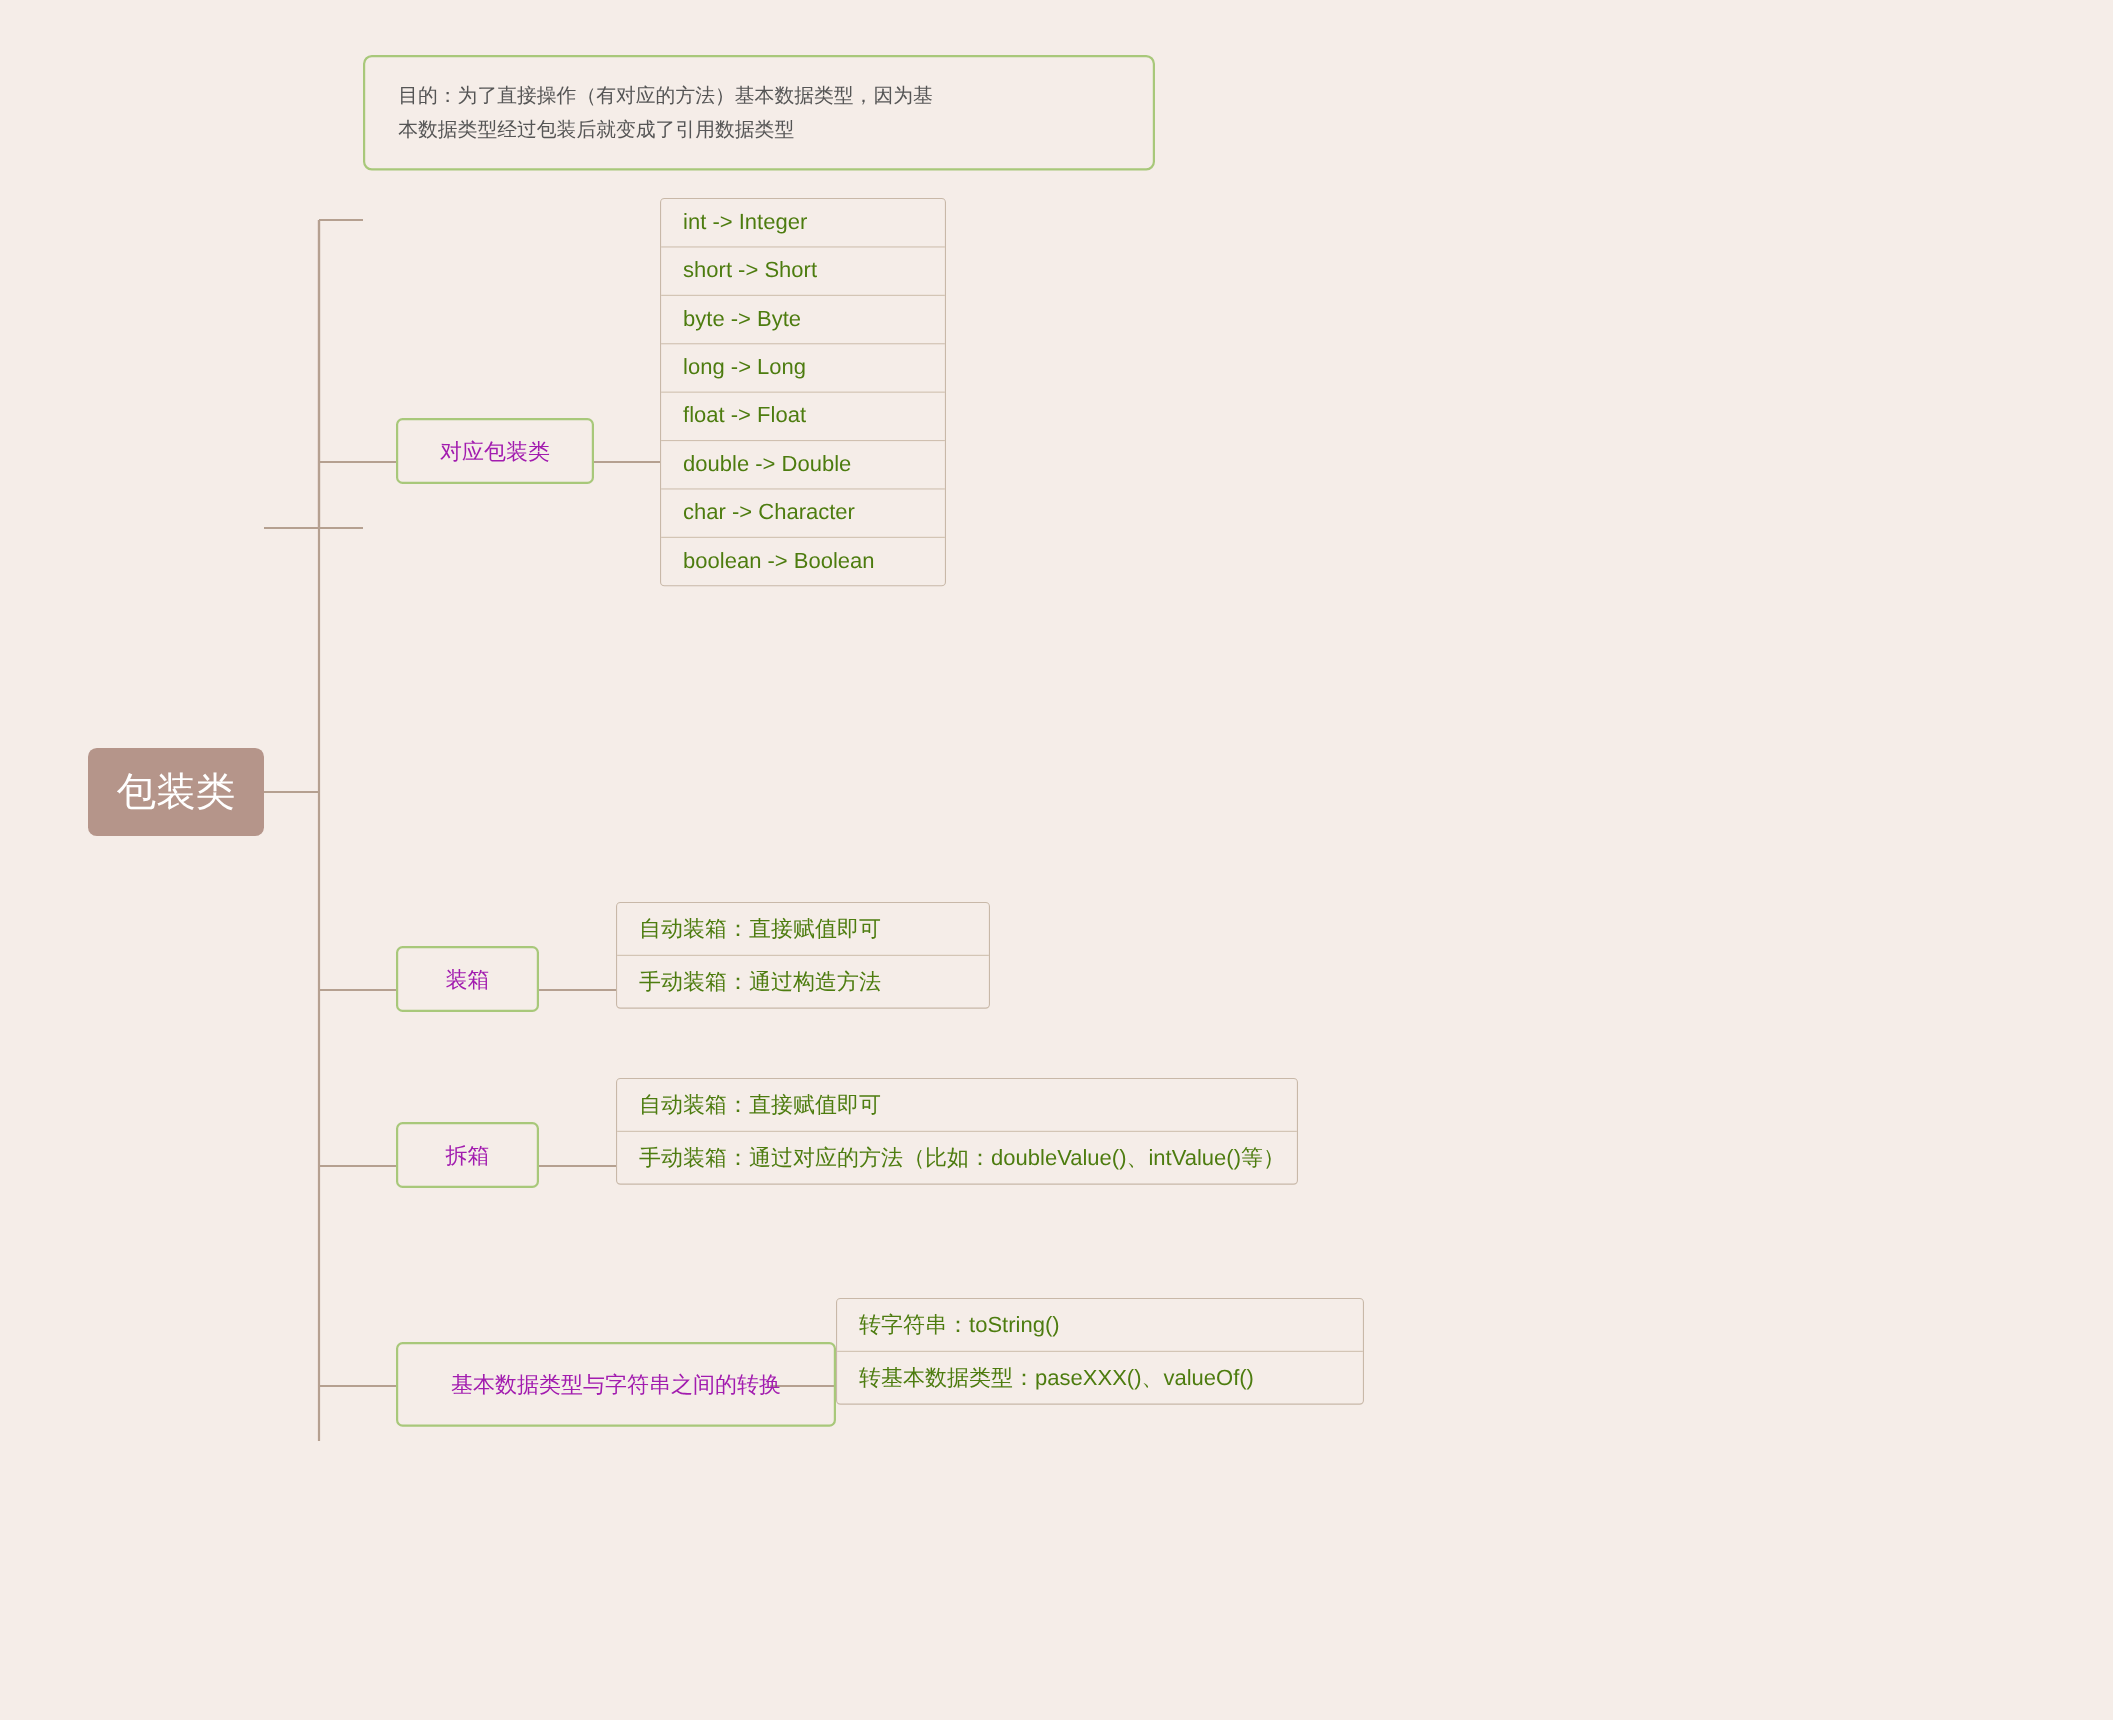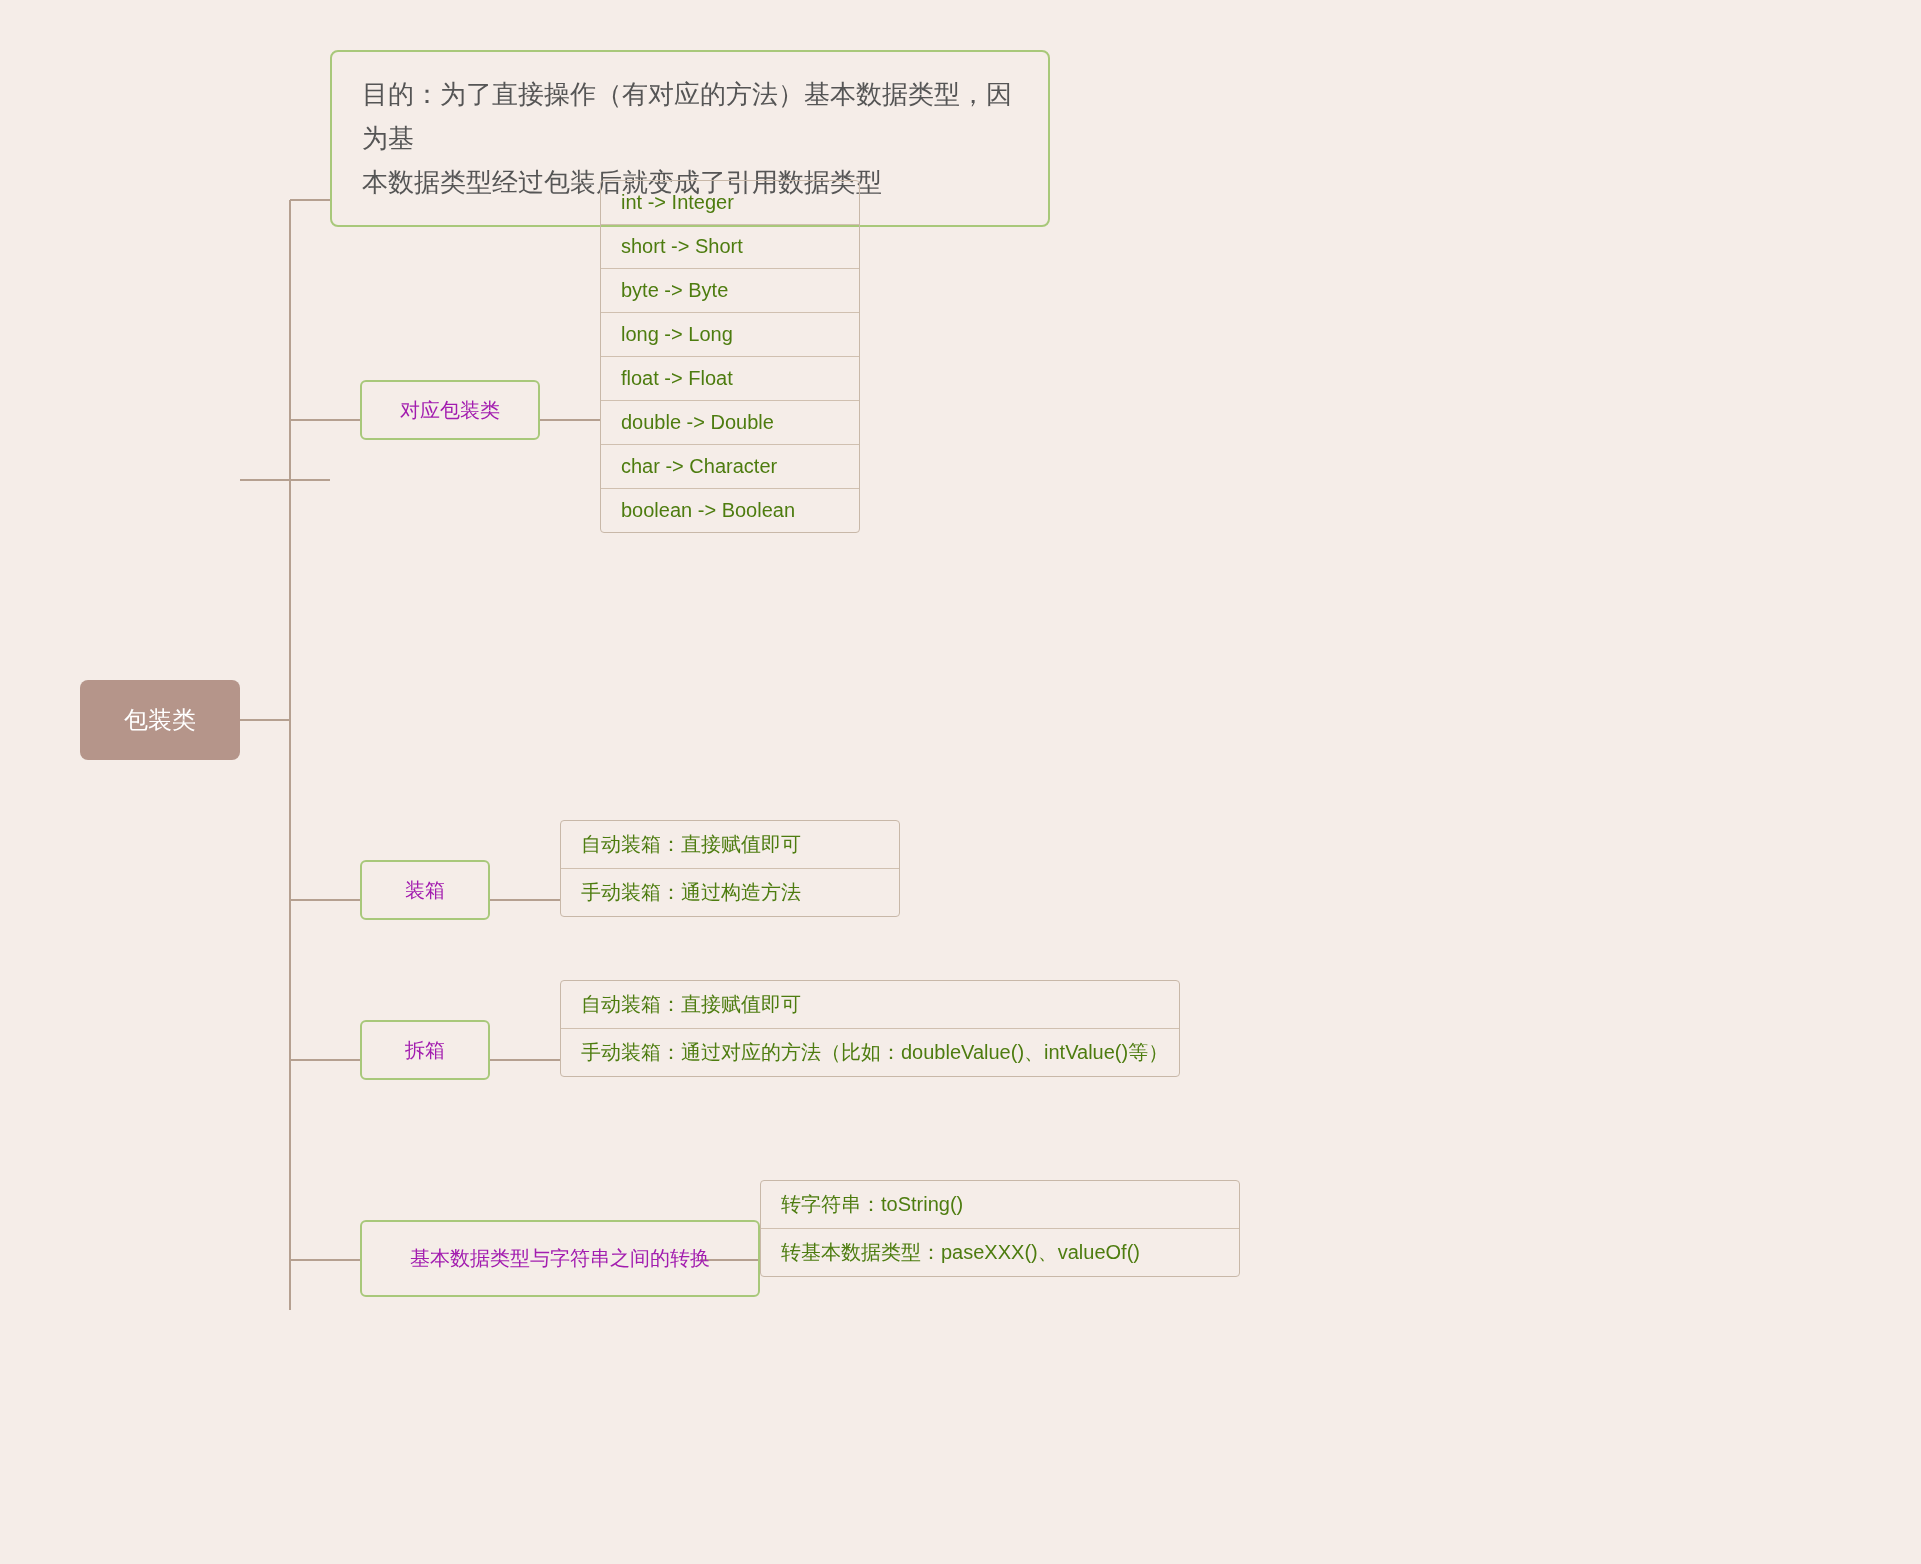--- a/index.html
+++ b/index.html
@@ -25,21 +25,21 @@
       position: absolute;
       left: 80px;
       top: 680px;
       width: 160px;
       height: 80px;
       background-color: #b5958a;
       border-radius: 8px;
       display: flex;
       align-items: center;
       justify-content: center;
-      font-size: 24px;
+      font-size: 36px;
       color: #fff;
       font-weight: 500;
     }
 
     
     .node-branch {
       position: absolute;
       border: 2px solid #a8c87a;
       border-radius: 6px;
       background: transparent;
@@ -50,21 +50,21 @@
       color: #a21caf;
       padding: 10px 20px;
     }
 
     
     .node-desc {
       position: absolute;
       border: 2px solid #a8c87a;
       border-radius: 8px;
       background: transparent;
-      font-size: 26px;
+      font-size: 18px;
       color: #555;
       padding: 20px 30px;
       line-height: 1.7;
     }
 
     
     .svg-overlay {
       position: absolute;
       top: 0; left: 0;
       width: 1921px;

